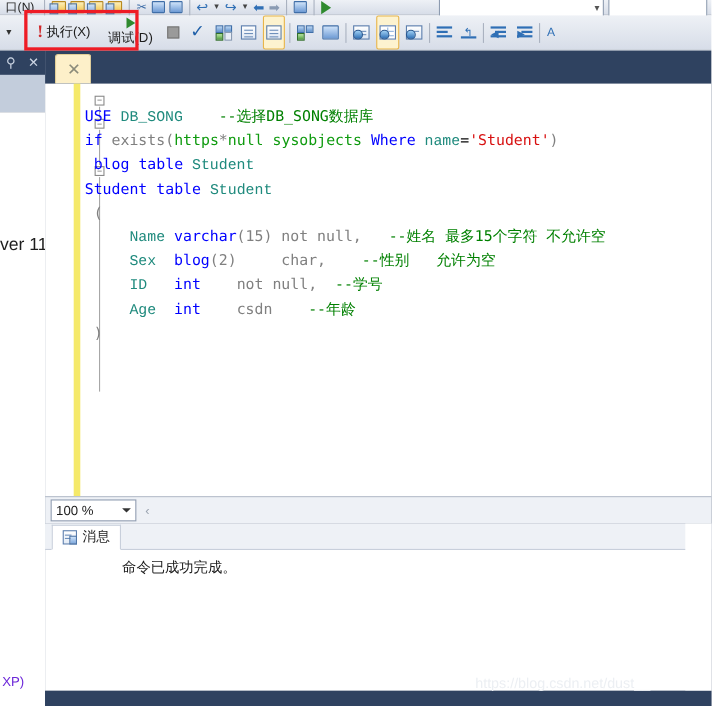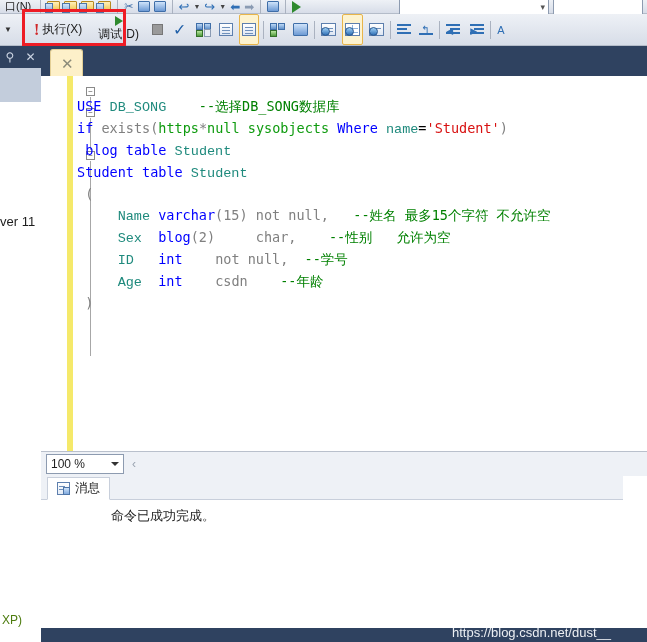--- a/index.html
+++ b/index.html
@@ -122,25 +122,25 @@
   #bottom-strip { position:absolute; left:0; top:582px; width:606px; height:14px; background:#2f4260; }
   #results-right-edge { position:absolute; left:582px; top:430px; width:24px; height:152px; background:#ffffff; }
 
   
   #annotation-rect {
     position:absolute; left:22px; top:9px; width:104px; height:37px;
     border:3px solid #ee1c25; pointer-events:none;
   }
 
   
-  #watermark { position:absolute; left:452px; top:613px; font-size:13px; color:#eceff3; white-space:nowrap;margin-top:12px; }
-
-  
-  #dock-bottom-label { position:absolute; left:2px; top:613px; font-size:12px; color:#4d7c0f; }
-  #dock-ver-label { position:absolute; left:0px; top:112px; font-size:13px; color:#1d1d1d; }
+  #watermark { position:absolute; left:432px; top:613px; font-size:13px; color:#eceff3; white-space:nowrap; }
+
+  
+  #dock-bottom-label { position:absolute; left:2px; top:613px; font-size:12px; color:#6d28d9; }
+  #dock-ver-label { position:absolute; left:0px; top:112px; font-size:16px; color:#1d1d1d; }
 </style>
 </head>
 <body>
 
 <div id="app">
 
   <div class="toolbar-strip" id="toolbar-top">
     <div class="tb-item">
       <span class="tb-label" style="font-size:11px;">口(N)</span>
     </div>

